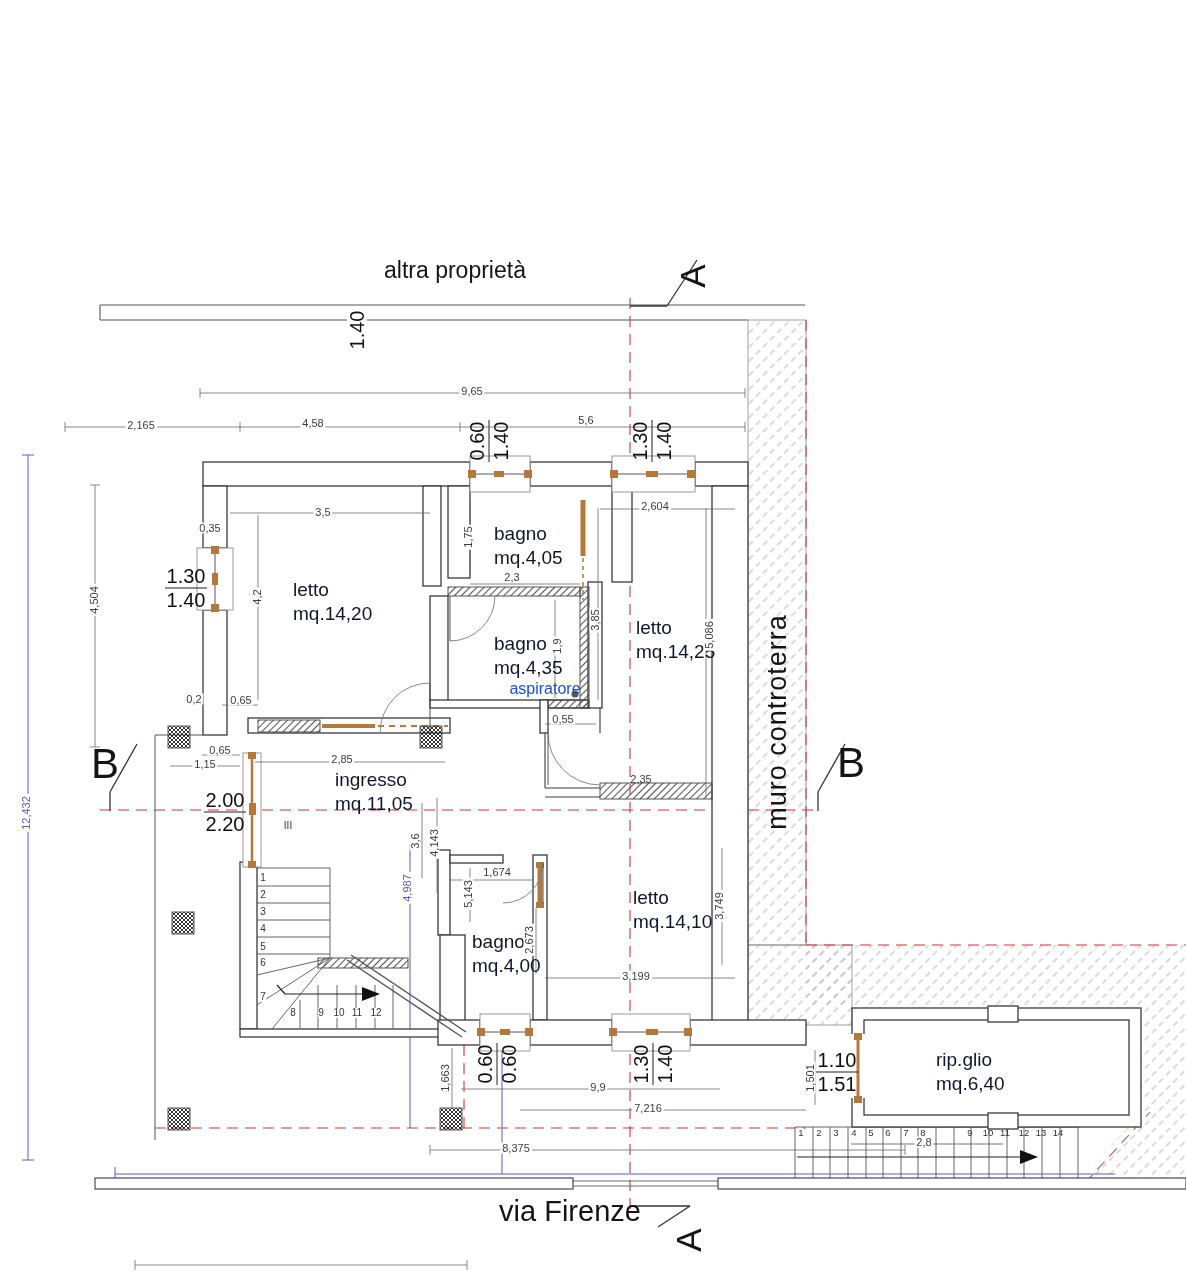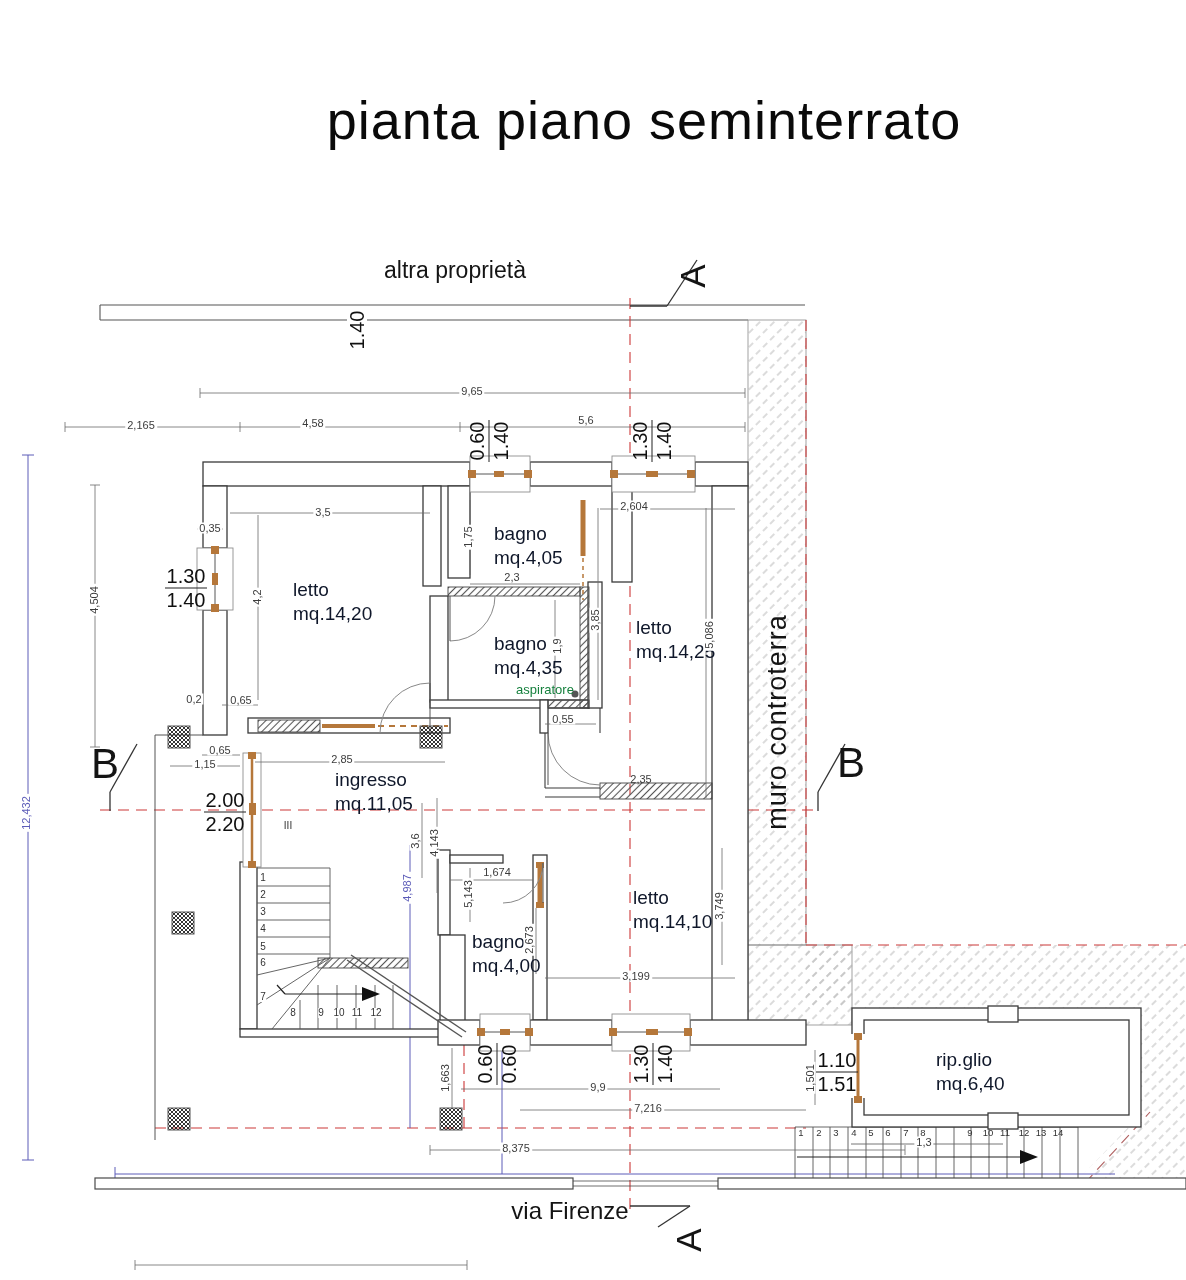--- a/index.html
+++ b/index.html
@@ -3,30 +3,30 @@
 <meta charset="utf-8">
 <style>
   html,body{margin:0;padding:0;background:#ffffff}
   #canvas{position:relative;width:1186px;height:1280px;background:#fff;
           font-family:"Liberation Sans",sans-serif;overflow:hidden}
   #plan-svg{position:absolute;left:0;top:0}
   .lbl{position:absolute;transform:translate(-50%,-50%);white-space:nowrap;color:#141414;line-height:1}
   .rot{transform:translate(-50%,-50%) rotate(-90deg)}
   .title{font-size:54px;letter-spacing:1px;color:#0a0a0a}
   .big{font-size:23px}
-  .road{font-size:24px}
+  .road{font-size:29px}
   .muro{font-size:27px;letter-spacing:1px}
   .sec{font-size:35px}
   .secB{font-size:42px}
   .dim{font-size:11px;color:#3c3c3c;background:#fff;padding:0 2px}
   .dim.blue{color:#5c5cb8}
   .dim.b14{font-size:20px;color:#111}
   .small{font-size:10px;color:#333;background:#fff}
   .xs{font-size:9.5px;color:#333}
-  .asp{font-size:13px;color:#15803d}
+  .asp{font-size:16px;color:#1d4ed8}
   .room{position:absolute;font-size:19px;line-height:1.25;color:#0f172a;white-space:nowrap}
   .frac{position:absolute;display:flex;flex-direction:column;align-items:center;
         font-size:20px;line-height:1.05;color:#0f0f0f;transform:translate(-50%,-50%);white-space:nowrap}
   .frac.rot{transform:translate(-50%,-50%) rotate(-90deg)}
   .frac .bar{width:100%;border-top:1.6px solid #222;margin:1px 0;min-width:42px}
 </style>
 </head>
 <body>
 
 <div id="canvas">
@@ -304,21 +304,20 @@
         <line x1="905" y1="1145" x2="905" y2="1155"></line>
     <line x1="135" y1="1265" x2="467" y2="1265"></line>
         <line x1="135" y1="1260" x2="135" y2="1270"></line>
         <line x1="467" y1="1260" x2="467" y2="1270"></line>
     <line x1="815" y1="1050" x2="815" y2="1105"></line>
   </g>
 
   <circle cx="575" cy="694" r="3.5" fill="#555"></circle>
 </svg>
 
-  <div class="lbl title" style="left:644px;top:120px">pianta piano seminterrato</div>
   <div class="lbl big" style="left:455px;top:270px">altra proprietà</div>
   <div class="lbl muro rot" style="left:777px;top:722px">muro controterra</div>
   <div class="lbl road" style="left:570px;top:1211px">via Firenze</div>
   <div class="lbl asp" style="left:545px;top:689px">aspiratore</div>
   <div class="lbl small" style="left:288px;top:826px;background:none">III</div>
 
   <div class="lbl sec rot" style="left:692px;top:276px">A</div>
   <div class="lbl sec rot" style="left:688px;top:1240px">A</div>
   <div class="lbl secB" style="left:105px;top:764px">B</div>
   <div class="lbl secB" style="left:851px;top:763px">B</div>
@@ -397,21 +396,21 @@
   <div class="lbl dim" style="left:141px;top:425px">2,165</div>
   <div class="lbl dim" style="left:313px;top:423px">4,58</div>
   <div class="lbl dim" style="left:586px;top:420px">5,6</div>
   <div class="lbl dim" style="left:323px;top:512px">3,5</div>
   <div class="lbl dim" style="left:210px;top:528px">0,35</div>
   <div class="lbl dim rot" style="left:257px;top:597px">4,2</div>
   <div class="lbl dim rot" style="left:94px;top:600px">4,504</div>
   <div class="lbl dim blue rot" style="left:26px;top:813px">12,432</div>
   <div class="lbl dim rot" style="left:468px;top:537px">1,75</div>
   <div class="lbl dim" style="left:512px;top:577px">2,3</div>
-  <div class="lbl dim" style="left:634px;top:506px">2,604</div>
+  <div class="lbl dim" style="left:655px;top:506px">2,604</div>
   <div class="lbl dim rot" style="left:595px;top:620px">3,85</div>
   <div class="lbl dim rot" style="left:557px;top:646px">1,9</div>
   <div class="lbl dim rot" style="left:709px;top:635px">5,086</div>
   <div class="lbl dim" style="left:563px;top:719px">0,55</div>
   <div class="lbl dim" style="left:241px;top:700px">0,65</div>
   <div class="lbl dim" style="left:194px;top:699px">0,2</div>
   <div class="lbl dim" style="left:220px;top:750px">0,65</div>
   <div class="lbl dim" style="left:205px;top:764px">1,15</div>
   <div class="lbl dim" style="left:342px;top:759px">2,85</div>
   <div class="lbl dim" style="left:641px;top:779px;background:none">2,35</div>
@@ -421,21 +420,21 @@
   <div class="lbl dim rot" style="left:468px;top:894px">5,143</div>
   <div class="lbl dim" style="left:497px;top:872px">1,674</div>
   <div class="lbl dim rot" style="left:529px;top:940px">2,673</div>
   <div class="lbl dim rot" style="left:719px;top:906px">3,749</div>
   <div class="lbl dim" style="left:636px;top:976px">3,199</div>
   <div class="lbl dim rot" style="left:445px;top:1078px">1,663</div>
   <div class="lbl dim" style="left:598px;top:1087px">9,9</div>
   <div class="lbl dim" style="left:648px;top:1108px">7,216</div>
   <div class="lbl dim" style="left:516px;top:1148px">8,375</div>
   <div class="lbl dim rot" style="left:810px;top:1078px">1,501</div>
-  <div class="lbl dim" style="left:924px;top:1142px">1,3</div>
+  <div class="lbl dim" style="left:924px;top:1142px">2,8</div>
   <div class="lbl dim" style="left:295px;top:1291px">5,82</div>
 
   <div class="lbl small" style="left:263px;top:878px">1</div>
   <div class="lbl small" style="left:263px;top:895px">2</div>
   <div class="lbl small" style="left:263px;top:912px">3</div>
   <div class="lbl small" style="left:263px;top:929px">4</div>
   <div class="lbl small" style="left:263px;top:947px">5</div>
   <div class="lbl small" style="left:263px;top:963px">6</div>
   <div class="lbl small" style="left:263px;top:997px">7</div>
   <div class="lbl small" style="left:293px;top:1013px">8</div>

